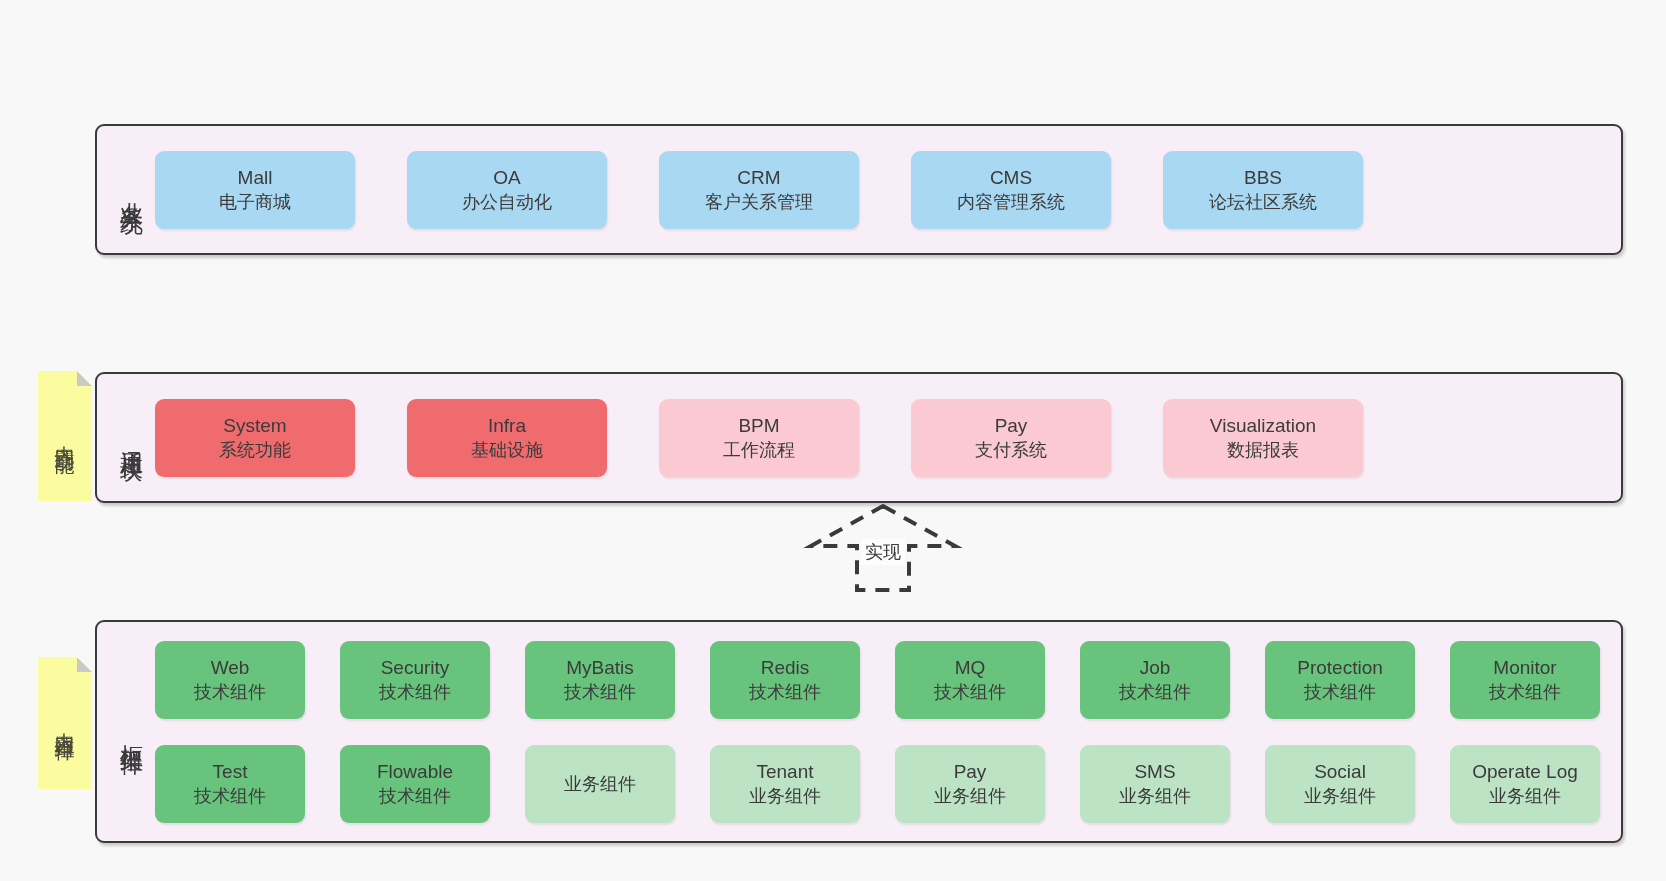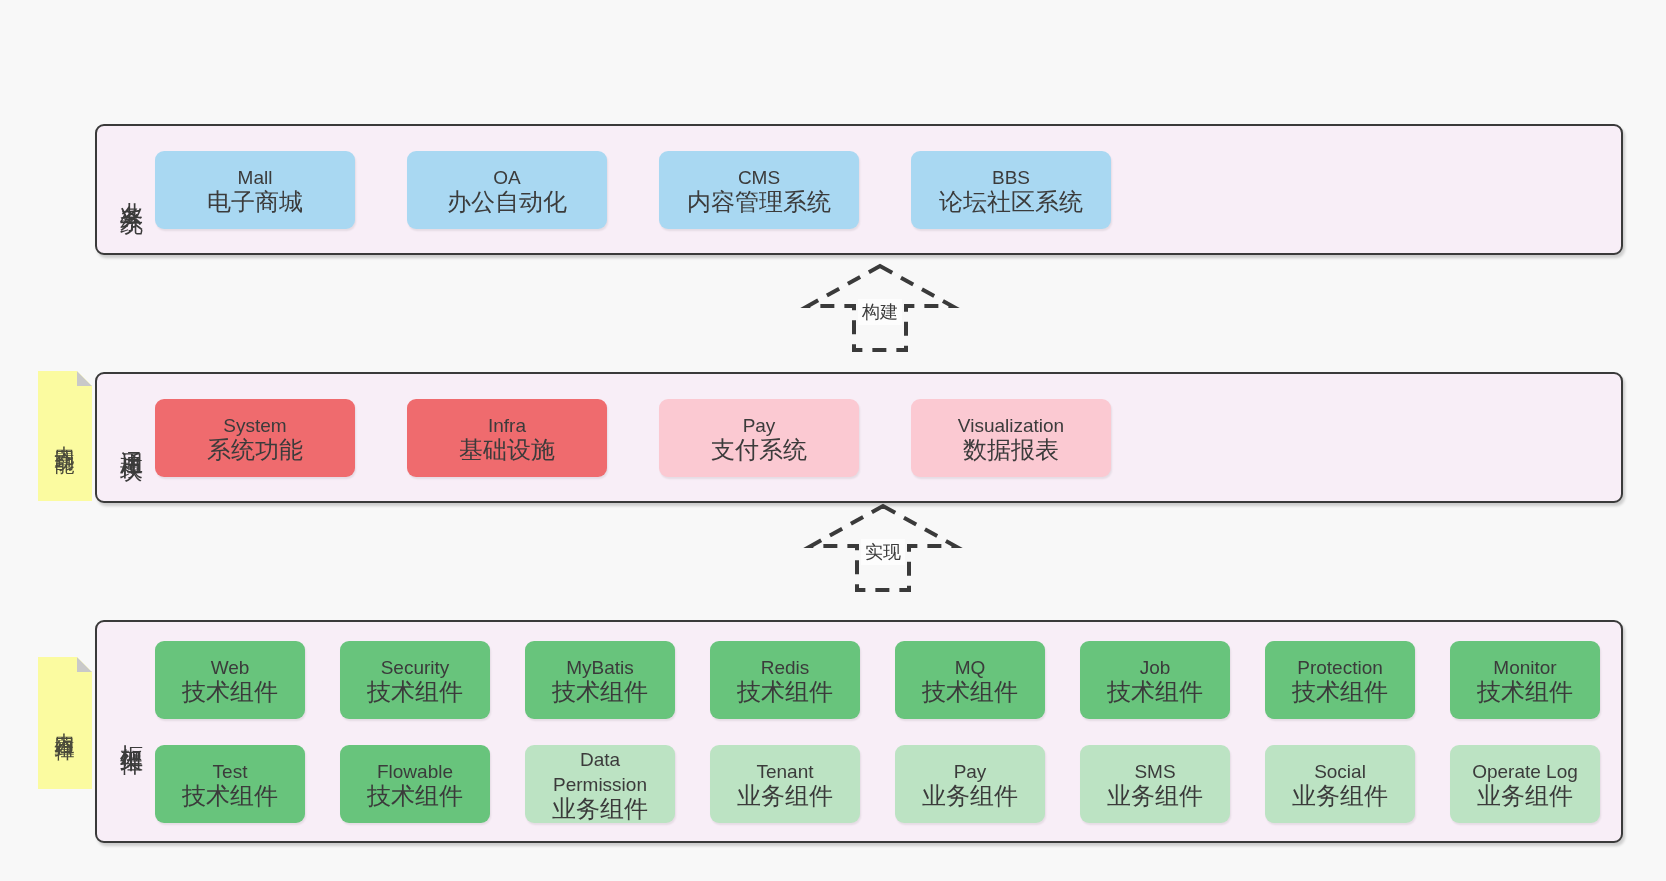--- a/index.html
+++ b/index.html
@@ -17,21 +17,21 @@
 
   .boxes-area{flex:1;display:flex;flex-direction:column;justify-content:center;}
   .box-row{display:flex;align-items:center;margin-left:6px;}
   .box-row + .box-row{margin-top:26px;}
 
   .box{border-radius:9px;display:flex;flex-direction:column;align-items:center;justify-content:center;
        text-align:center;box-shadow:1px 2px 2px rgba(0,0,0,0.08);box-sizing:border-box;padding:4px 6px;}
   .box-wide{width:200px;height:78px;margin-right:52px;}
   .box-narrow{width:150px;height:78px;margin-right:35px;}
   .box .box-title{font-size:19px;line-height:25px;}
-  .box .box-subtitle{font-size:24px;line-height:24px;}
+  .box .box-subtitle{font-size:18px;line-height:24px;}
   .blue{background:#a9d8f2;}
   .red{background:#ef6b6e;align-items:center;}
   .pink{background:#fbc9d2;}
   .green{background:#68c47c;}
   .lightgreen{background:#bce3c3;}
 
   
   .arrow{position:absolute;width:160px;height:94px;}
   #arrow-build{left:800px;top:261px;}
   #arrow-implement{left:803px;top:501px;}
@@ -60,56 +60,58 @@
       <div class="box-row wide">
           <div class="box box-wide blue">
             <div class="box-title">Mall</div>
             <div class="box-subtitle">电子商城</div>
           </div>
           <div class="box box-wide blue">
             <div class="box-title">OA</div>
             <div class="box-subtitle">办公自动化</div>
           </div>
           <div class="box box-wide blue">
+            <div class="box-title">CRM</div>
+            <div class="box-subtitle">客户关系管理</div>
+          </div>
+          <div class="box box-wide blue">
             <div class="box-title">CMS</div>
             <div class="box-subtitle">内容管理系统</div>
           </div>
           <div class="box box-wide blue">
             <div class="box-title">BBS</div>
             <div class="box-subtitle">论坛社区系统</div>
           </div>
         </div>
     </div>
   </section>
 
-  <div class="arrow" id="arrow-build">
-    <svg width="160" height="94" viewBox="0 0 160 94">
-      <polygon points="80,5 152,45 106,45 106,89 54,89 54,45 8,45" fill="none" stroke="#3a3a3a" stroke-width="4" stroke-dasharray="14 10"></polygon>
-    </svg>
-    <span class="arrow-label">构建</span>
-  </div>
 
   <div class="sticky" id="sticky-features">
     <span class="sticky-text">内置功能</span>
     <span class="sticky-fold"></span>
   </div>
 
   <section class="layer" id="layer-modules">
     <div class="layer-label">通用模块</div>
     <div class="boxes-area">
       <div class="box-row wide">
           <div class="box box-wide red">
             <div class="box-title">System</div>
             <div class="box-subtitle">系统功能</div>
           </div>
           <div class="box box-wide red">
             <div class="box-title">Infra</div>
             <div class="box-subtitle">基础设施</div>
           </div>
           <div class="box box-wide pink">
+            <div class="box-title">BPM</div>
+            <div class="box-subtitle">工作流程</div>
+          </div>
+          <div class="box box-wide pink">
             <div class="box-title">Pay</div>
             <div class="box-subtitle">支付系统</div>
           </div>
           <div class="box box-wide pink">
             <div class="box-title">Visualization</div>
             <div class="box-subtitle">数据报表</div>
           </div>
         </div>
     </div>
   </section>
@@ -166,21 +168,20 @@
       <div class="box-row narrow">
           <div class="box box-narrow green">
             <div class="box-title">Test</div>
             <div class="box-subtitle">技术组件</div>
           </div>
           <div class="box box-narrow green">
             <div class="box-title">Flowable</div>
             <div class="box-subtitle">技术组件</div>
           </div>
           <div class="box box-narrow lightgreen">
-            <div class="box-title">Data Permission</div>
             <div class="box-subtitle">业务组件</div>
           </div>
           <div class="box box-narrow lightgreen">
             <div class="box-title">Tenant</div>
             <div class="box-subtitle">业务组件</div>
           </div>
           <div class="box box-narrow lightgreen">
             <div class="box-title">Pay</div>
             <div class="box-subtitle">业务组件</div>
           </div>

